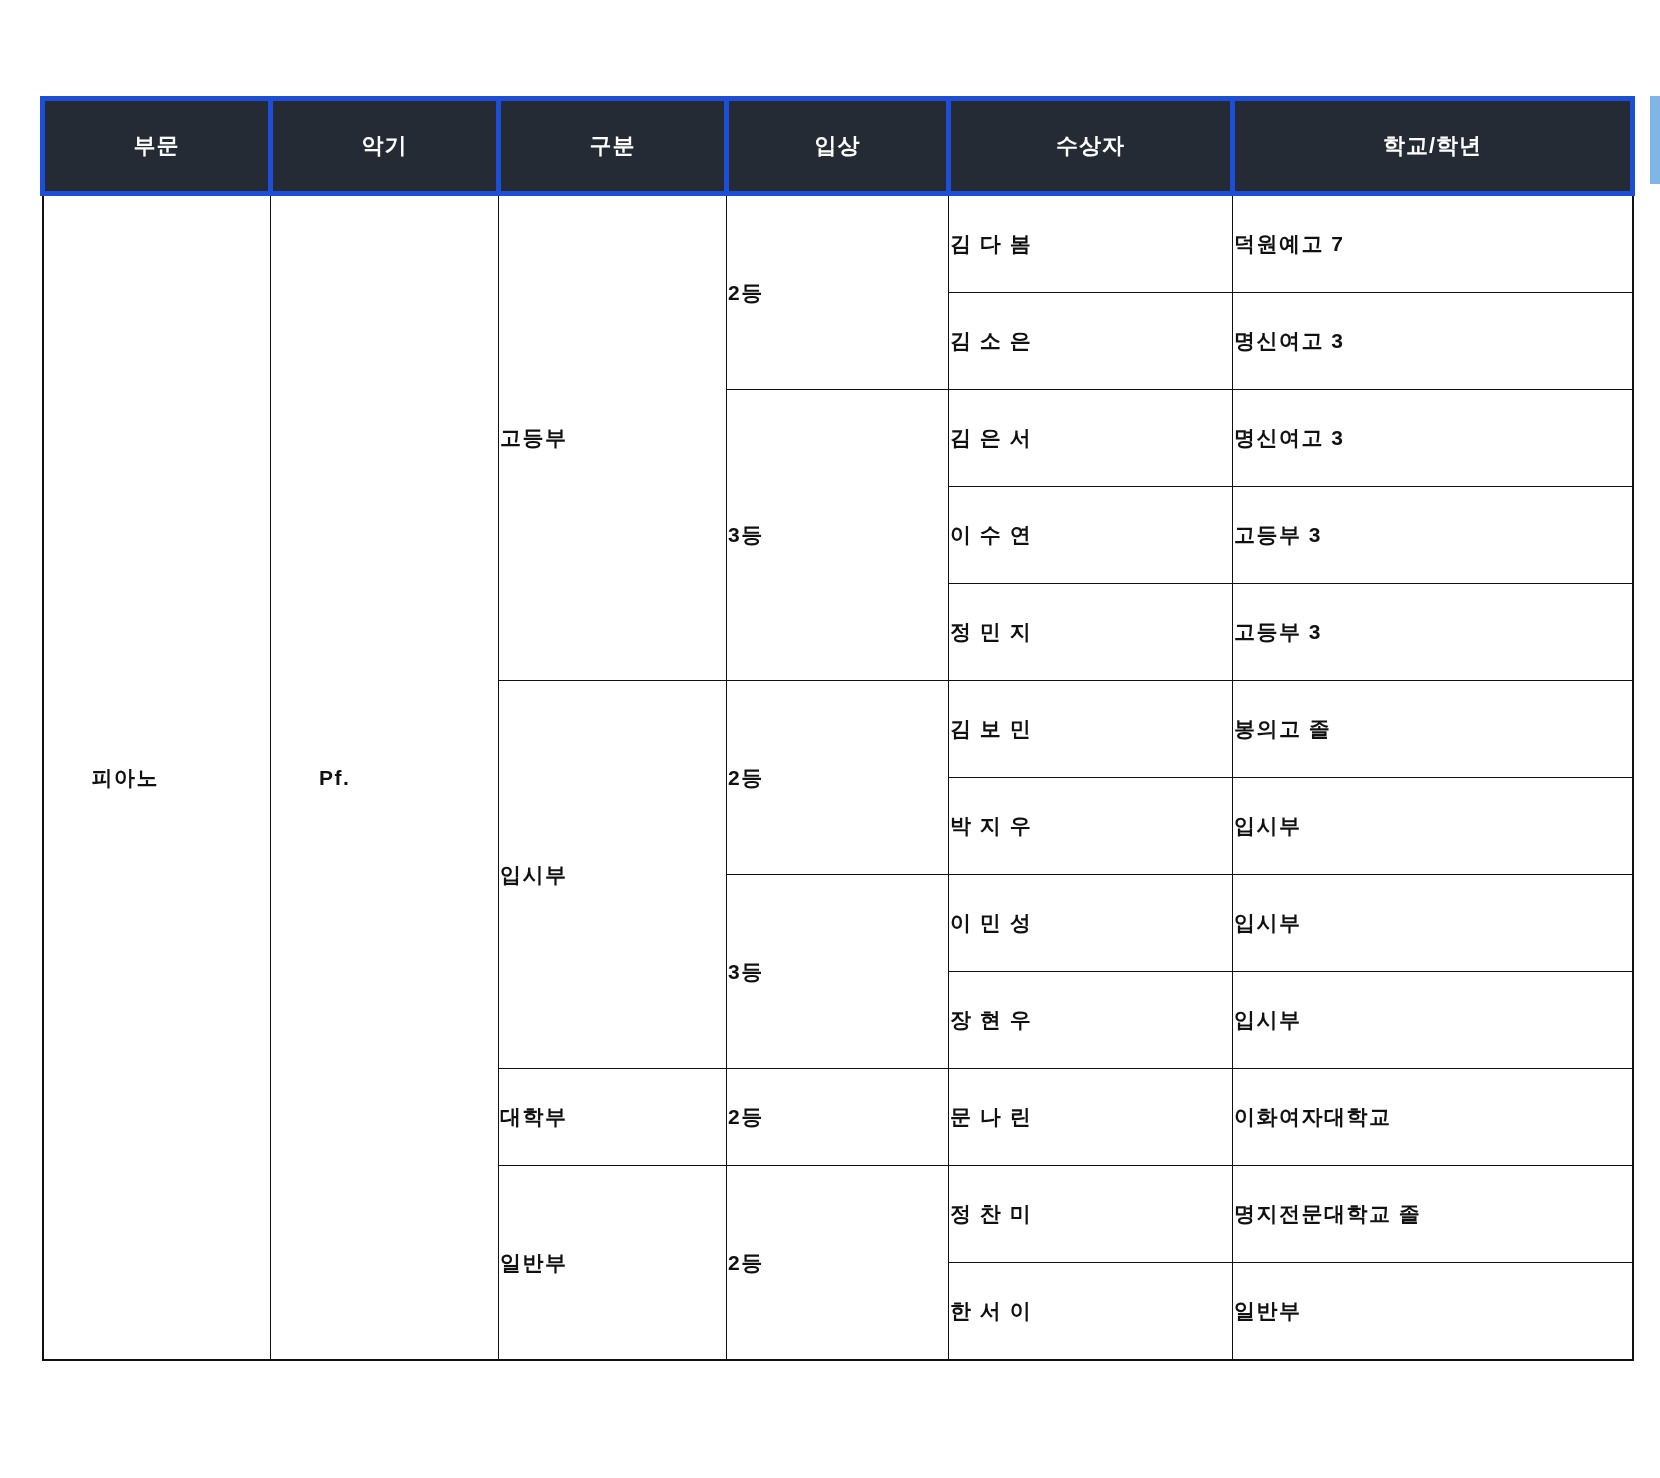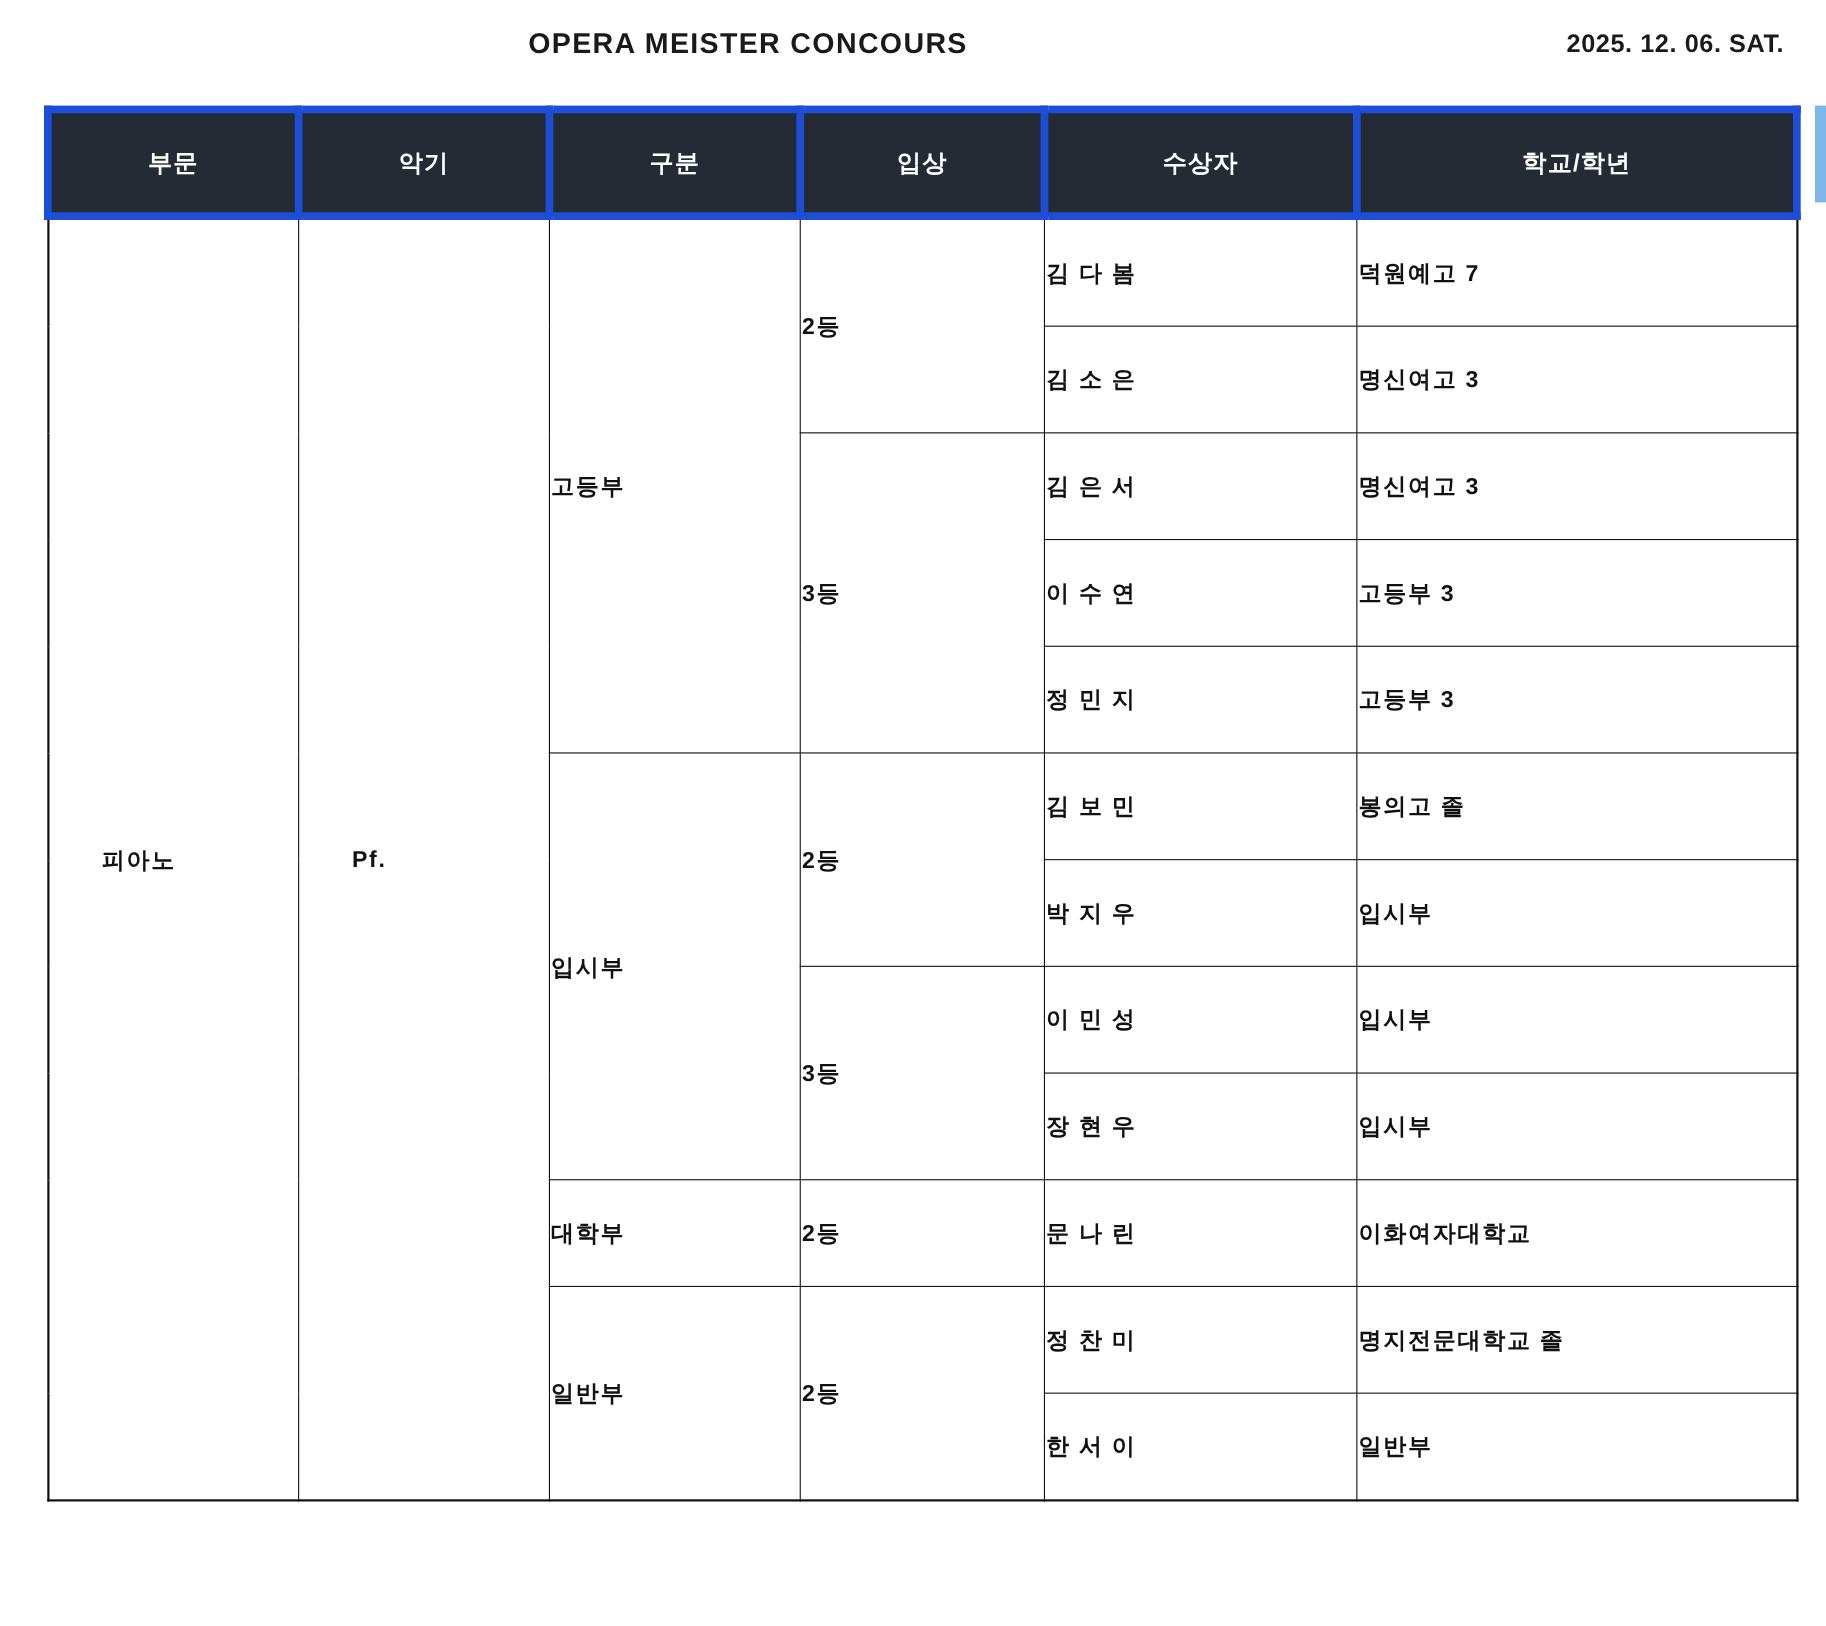--- a/index.html
+++ b/index.html
@@ -73,21 +73,21 @@
   table.awards col.c-prize  { width: 222px; }
   table.awards col.c-winner { width: 284px; }
   table.awards col.c-school { width: 400px; }
 
   table.awards th {
     background: #252b35;
     color: #ffffff;
     font-size: 22px;
     font-weight: 700;
     height: 88px;
-    border: 7px solid #1d4ed8;
+    border: 5px solid #1d4ed8;
     letter-spacing: 1px;
   }
 
   table.awards td {
     border: 1.5px solid #111111;
     text-align: left;
     vertical-align: middle;
     font-size: 21px;
     font-weight: 700;
     height: 94px;
@@ -117,24 +117,20 @@
     width: 10px;
     height: 88px;
     background: #7fb6e8;
   }
 </style>
 </head>
 <body>
 
 <div class="page">
 
-  <div class="header-row">
-    <div class="doc-title">OPERA MEISTER CONCOURS</div>
-    <div class="doc-date">2025. 12. 06. SAT.</div>
-  </div>
 
   <div class="scroll-mark"></div>
 
   <div class="table-wrap">
     <table class="awards">
       <colgroup>
         <col class="c-part">
         <col class="c-inst">
         <col class="c-div">
         <col class="c-prize">

